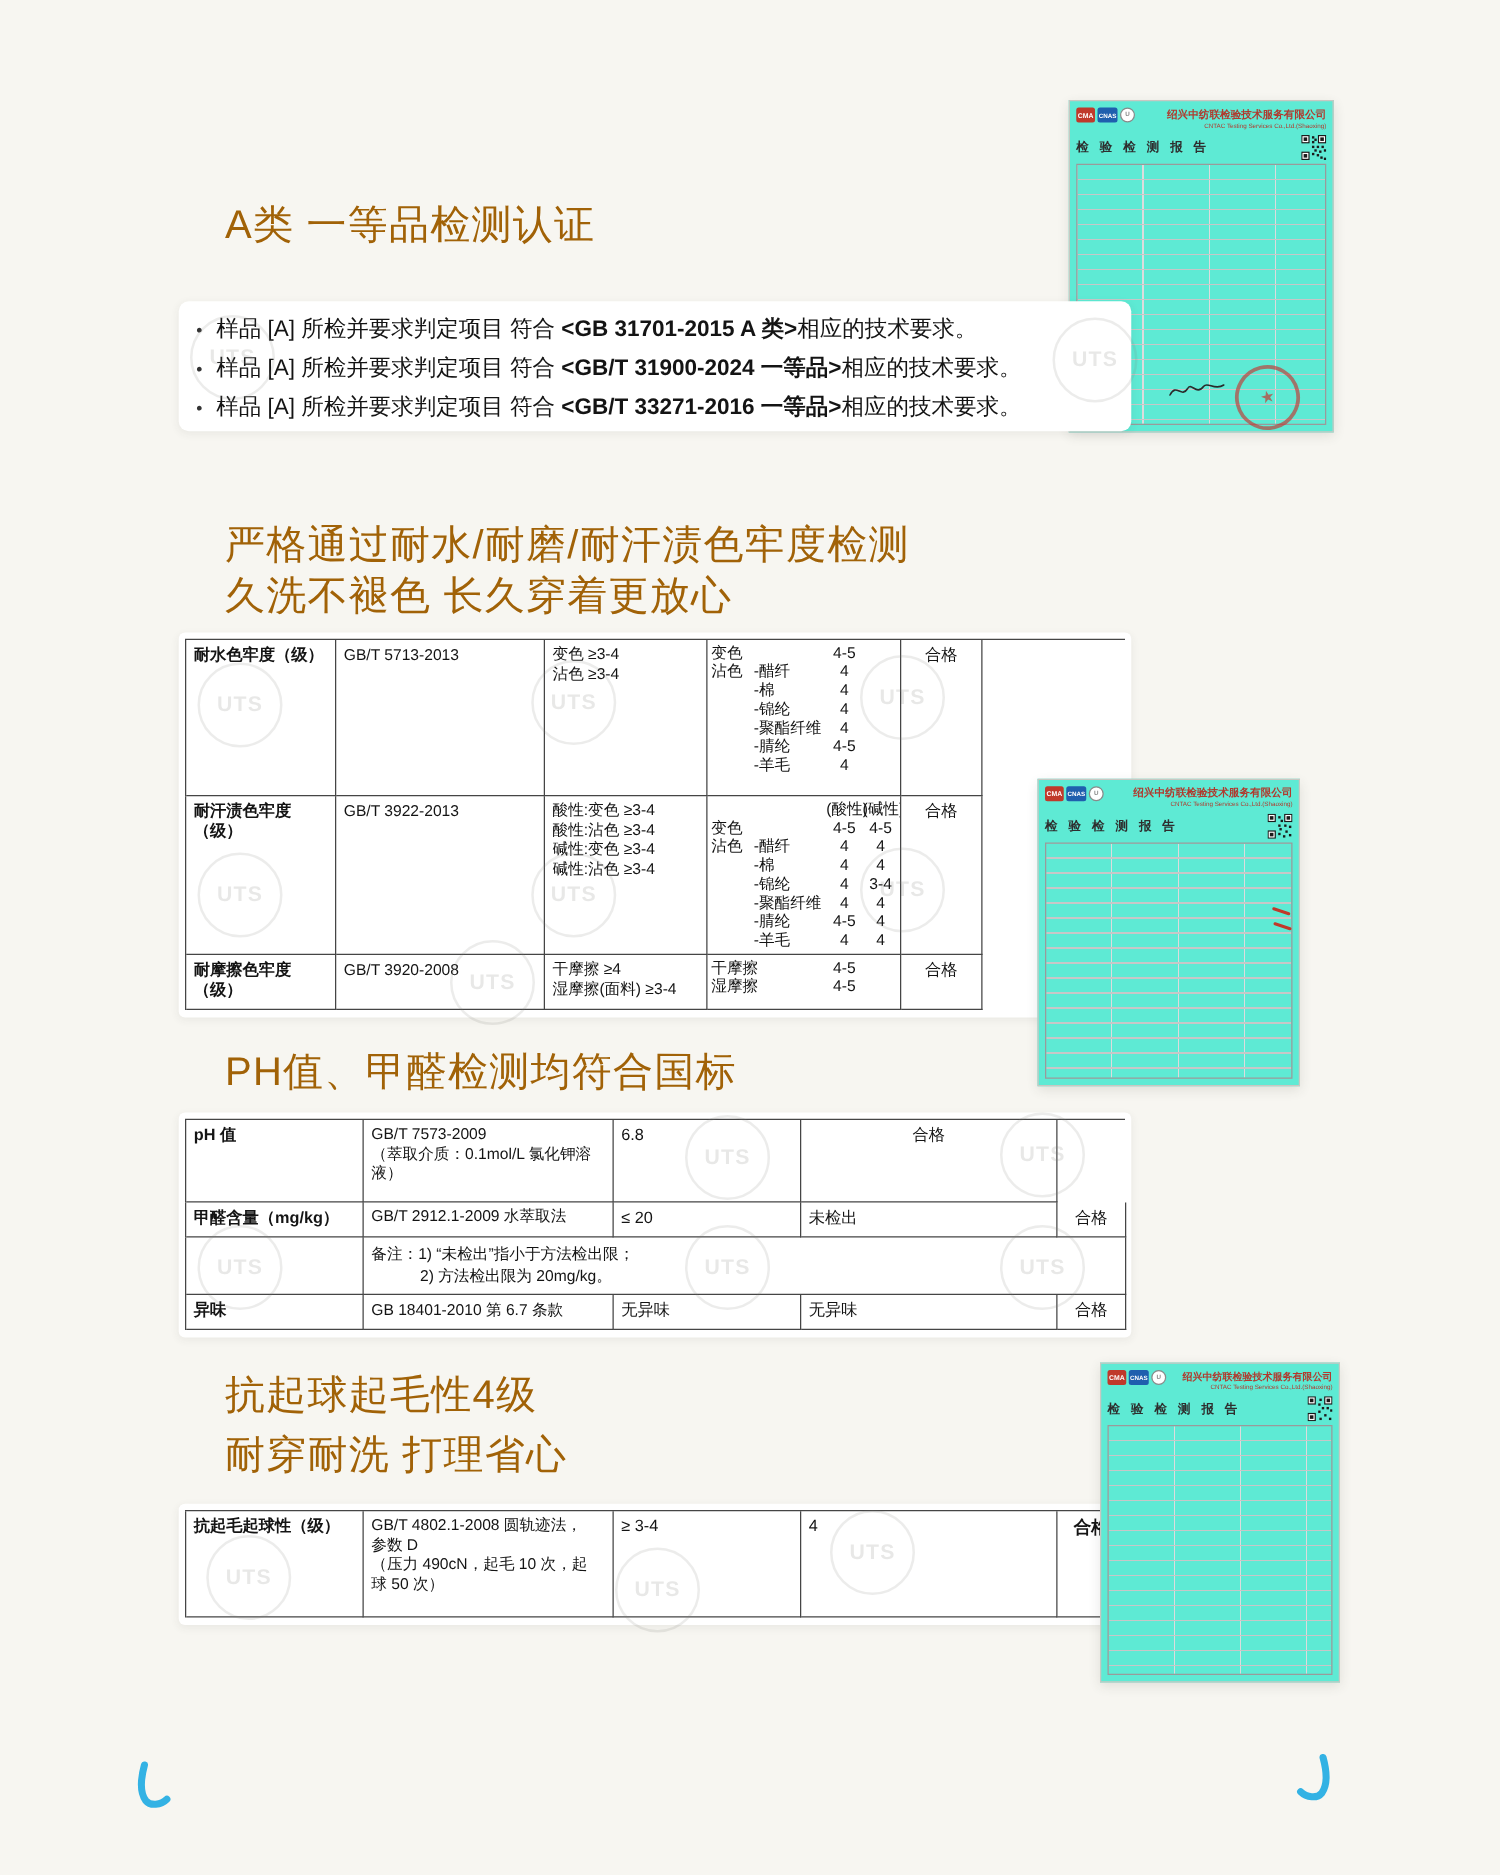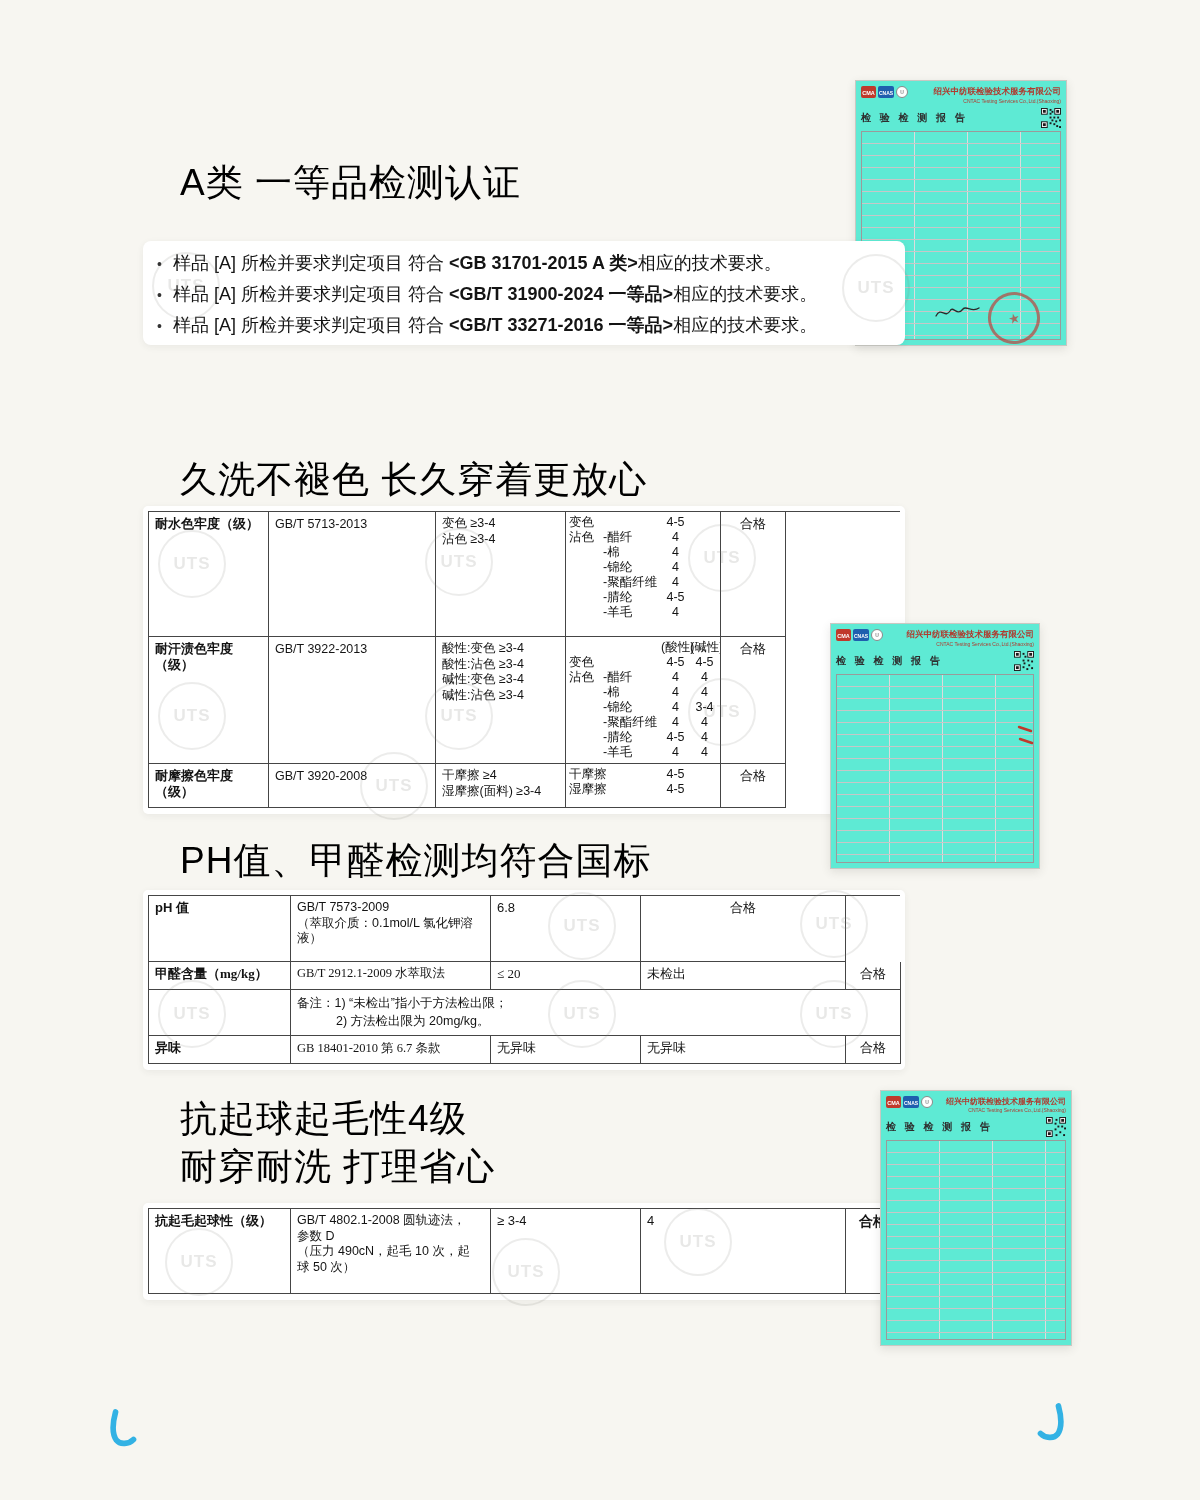--- a/index.html
+++ b/index.html
@@ -4,21 +4,21 @@
 <style>
   html,body{margin:0;padding:0;}
   .page{
     position:relative;width:1200px;height:1500px;overflow:hidden;
     background:#f7f6f1;
     font-family:"Liberation Sans","DejaVu Sans",sans-serif;
     color:#1a1a1a;
   }
 
   
-  .h-big{position:absolute;font-size:37px;color:#000000;letter-spacing:1px;white-space:nowrap;}
+  .h-big{position:absolute;font-size:32px;color:#a16207;letter-spacing:1px;white-space:nowrap;}
 
   
   .card{position:absolute;background:#fff;border-radius:8px;box-shadow:0 2px 7px rgba(60,60,50,.07);z-index:2;box-sizing:border-box;}
 
   
   .bullet-card{left:143px;top:241px;width:762px;height:104px;padding:7px 14px;}
   .bullet{font-size:18px;line-height:30px;color:#141414;white-space:nowrap;}
   .bullet .dot{display:inline-block;width:16px;color:#333;font-size:14px;}
   .bullet b{font-weight:700;}
 
@@ -28,21 +28,21 @@
   .cell{border-right:1px solid #454545;border-bottom:1px solid #454545;box-sizing:border-box;
         padding:4px 6px;font-size:13px;line-height:16px;color:#141414;overflow:hidden;}
   .lbl{font-weight:700;}
   .std,.req,.res{font-size:12.5px;}
   .lines div{line-height:15.5px;}
   .ok{text-align:center;}
   .col5a{grid-template-columns:120px 167px 130px 155px 65px;}
   .col5b{grid-template-columns:142px 200px 150px 205px 55px;}
   .colnote{grid-template-columns:142px 610px;}
   .rh125{height:125px;} .rh127{height:127px;} .rh44{height:44px;}
-  .rh66{height:66px;} .rh28{height:28px;font-family:Liberation Serif, serif;} .rh46{height:46px;} .rh85{height:85px;}
+  .rh66{height:66px;} .rh28{height:28px;} .rh46{height:46px;} .rh85{height:85px;}
 
   .res{padding:3px 3px;}
   .r-line{display:flex;line-height:15px;font-size:12.5px;white-space:nowrap;}
   .rn{width:34px;flex:none;}
   .rf{width:58px;flex:none;}
   .rv{width:29px;flex:none;text-align:center;}
 
   .t1card{left:143px;top:506px;width:762px;height:308px;padding:5px;border-radius:5px;}
   .t2card{left:143px;top:890px;width:762px;height:180px;padding:5px;border-radius:5px;}
   .t3card{left:143px;top:1203px;width:762px;height:97px;padding:5px;border-radius:5px;}
@@ -145,20 +145,21 @@
       <span class="dot">•</span><span>样品 [A] 所检并要求判定项目  符合 </span><b>&lt;GB 31701-2015 A 类&gt;</b><span>相应的技术要求。</span>
     </div>
     <div class="bullet">
       <span class="dot">•</span><span>样品 [A] 所检并要求判定项目  符合 </span><b>&lt;GB/T 31900-2024  一等品&gt;</b><span>相应的技术要求。</span>
     </div>
     <div class="bullet">
       <span class="dot">•</span><span>样品 [A] 所检并要求判定项目  符合 </span><b>&lt;GB/T 33271-2016  一等品&gt;</b><span>相应的技术要求。</span>
     </div>
   </div>
 
+  <div class="h-big" style="left:180px;top:414px;">严格通过耐水/耐磨/耐汗渍色牢度检测</div>
   <div class="h-big" style="left:180px;top:455px;">久洗不褪色 长久穿着更放心</div>
 
   <div class="cert cert2">
     <div class="c-head">
       <span class="lg lg-cma">CMA</span>
       <span class="lg lg-cnas">CNAS</span>
       <span class="lg lg-uts">U</span>
       <div class="c-co">
         <div class="c-cn">绍兴中纺联检验技术服务有限公司</div>
         <div class="c-en">CNTAC Testing Services Co.,Ltd.(Shaoxing)</div>

